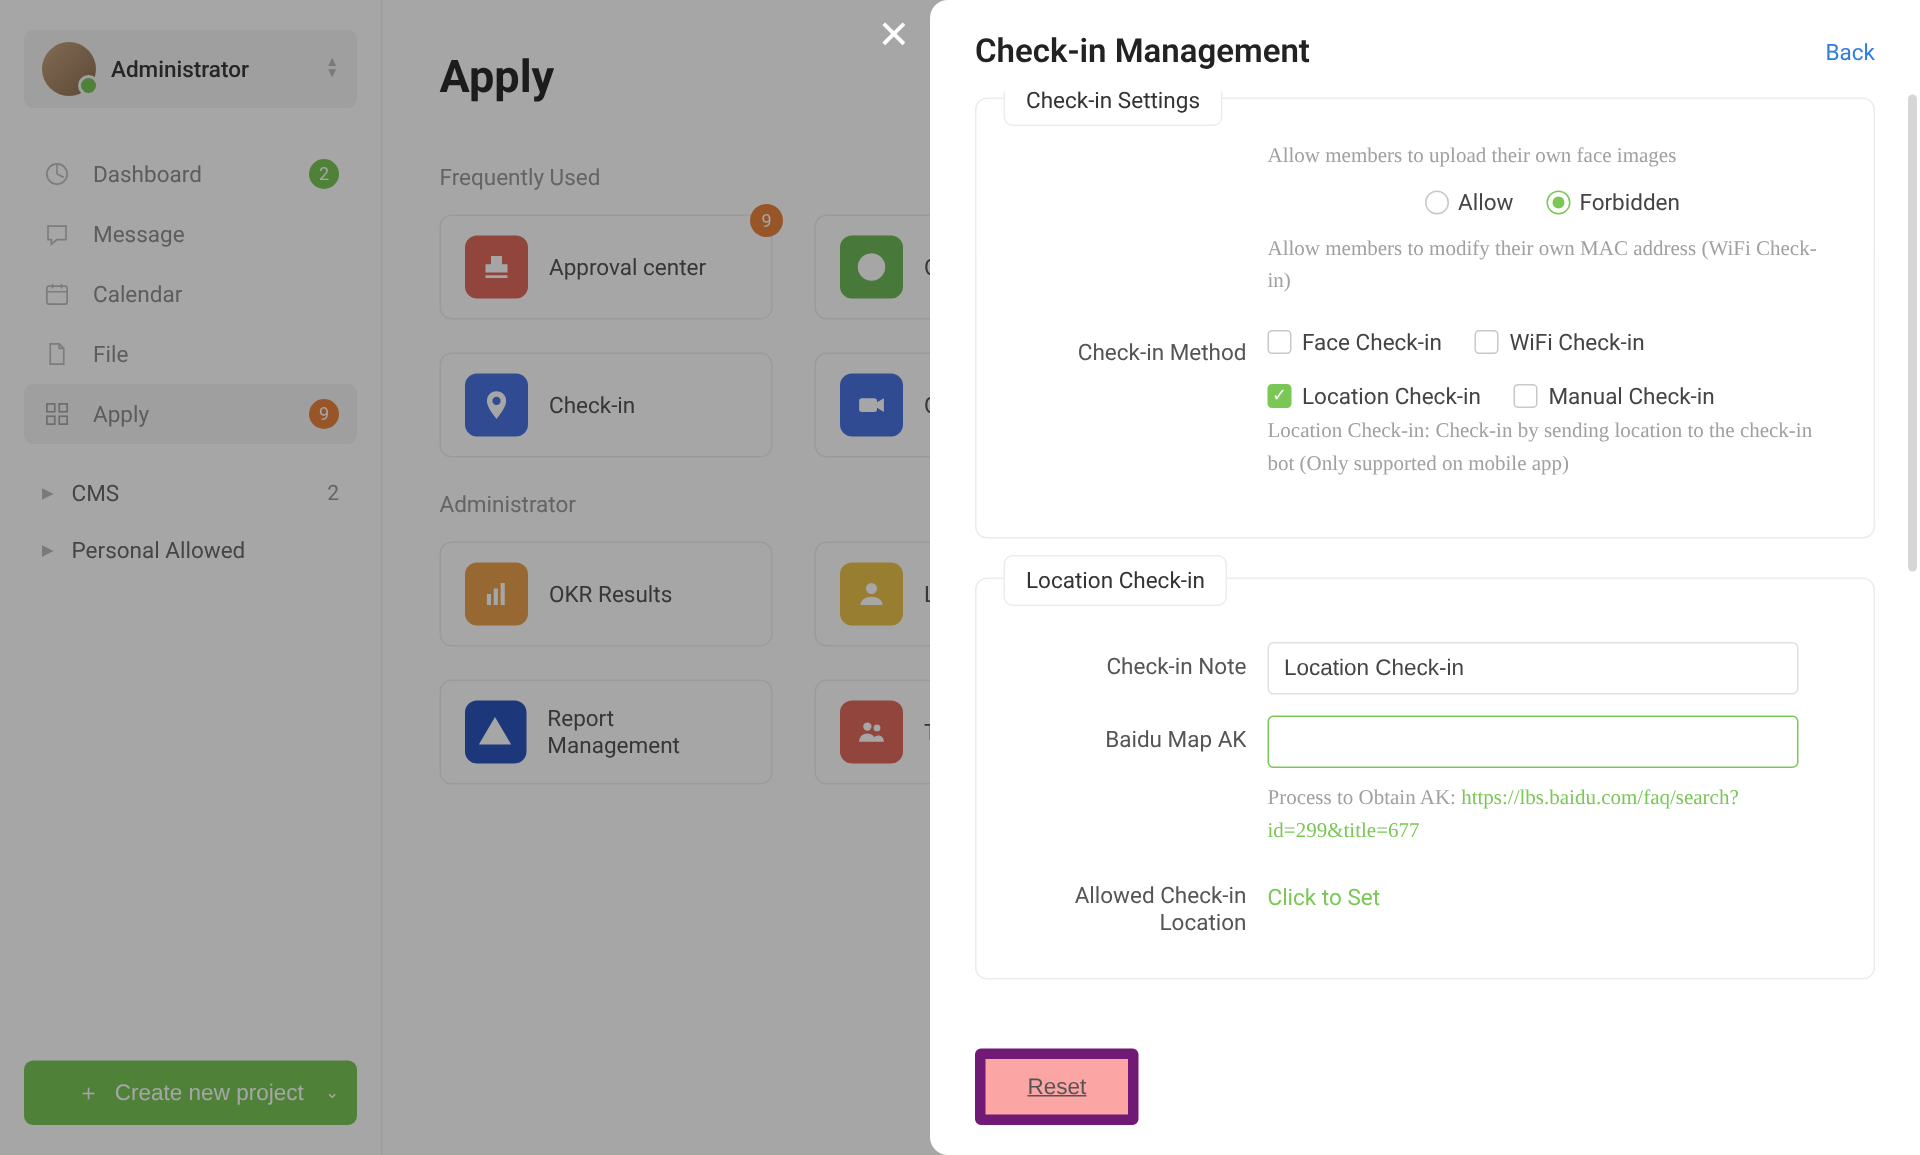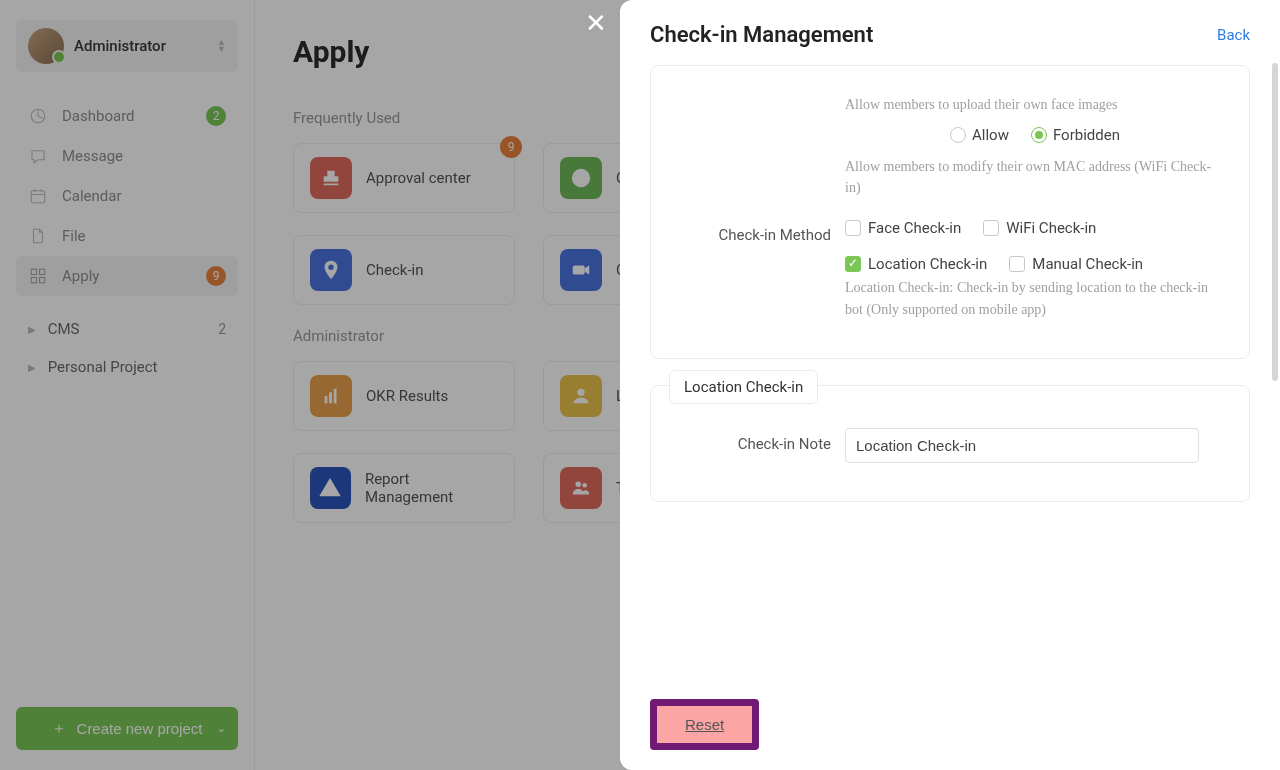--- a/index.html
+++ b/index.html
@@ -144,21 +144,21 @@
         <span class="badge orange">9</span>
       </div>
       <div style="height:14px"></div>
       <div class="section-item">
         <span class="tri">▶</span>
         <span>CMS</span>
         <span class="count-plain">2</span>
       </div>
       <div class="section-item">
         <span class="tri">▶</span>
-        <span>Personal Project</span>
+        <span>Personal Allowed</span>
       </div>
     </div>
     <button class="new-project">
       <span class="plus">＋</span>
       <span>Create new project</span>
       <span class="chev">⌄</span>
     </button>
   </div>
 
   <div class="main">
@@ -256,20 +256,21 @@
 <div class="drawer">
   <div class="close-x">✕</div>
 
   <div class="drawer-header">
     <div class="drawer-title">Check-in Management</div>
     <div class="back-link">Back</div>
   </div>
 
   <div class="drawer-body">
     <div class="panel" style="margin-top:4px;">
+      <div class="panel-title">Check-in Settings</div>
       <div class="form-row">
         <div class="form-label"></div>
         <div class="form-field">
           <div class="hint" style="margin-top:0">Allow members to upload their own face images</div>
           <div class="radio-group" style="margin-top:10px;">
             <label class="radio">
                 <input type="radio" name="face" style="">
                 <span>Allow</span>
               </label>
             <label class="radio">
@@ -308,20 +309,35 @@
 
     <div class="panel">
       <div class="panel-title">Location Check-in</div>
       <div style="height:14px"></div>
       <div class="form-row">
         <div class="form-label">Check-in Note</div>
         <div class="form-field">
           <input class="text-input" value="Location Check-in" style="">
         </div>
       </div>
+      <div class="form-row" style="margin-top:8px;">
+        <div class="form-label">Baidu Map AK</div>
+        <div class="form-field">
+          <input class="text-input focused" value="" style="">
+          <div class="hint" style="margin-top:10px;">
+            <span>Process to Obtain AK: </span><a class="link-green">https://lbs.baidu.com/faq/search?id=299&amp;title=677</a>
+          </div>
+        </div>
+      </div>
+      <div class="form-row" style="margin-top:22px; margin-bottom:4px;">
+        <div class="form-label" style="padding-top:0">Allowed Check-in Location</div>
+        <div class="form-field">
+          <span class="click-set">Click to Set</span>
+        </div>
+      </div>
     </div>
 
     <div class="scrollbar-ind">
       <div class="scroll-thumb" style="top:0; height:318px;"></div>
     </div>
   </div>
 
   <div class="drawer-footer">
     <button class="btn btn-default">Reset</button>
   </div>

